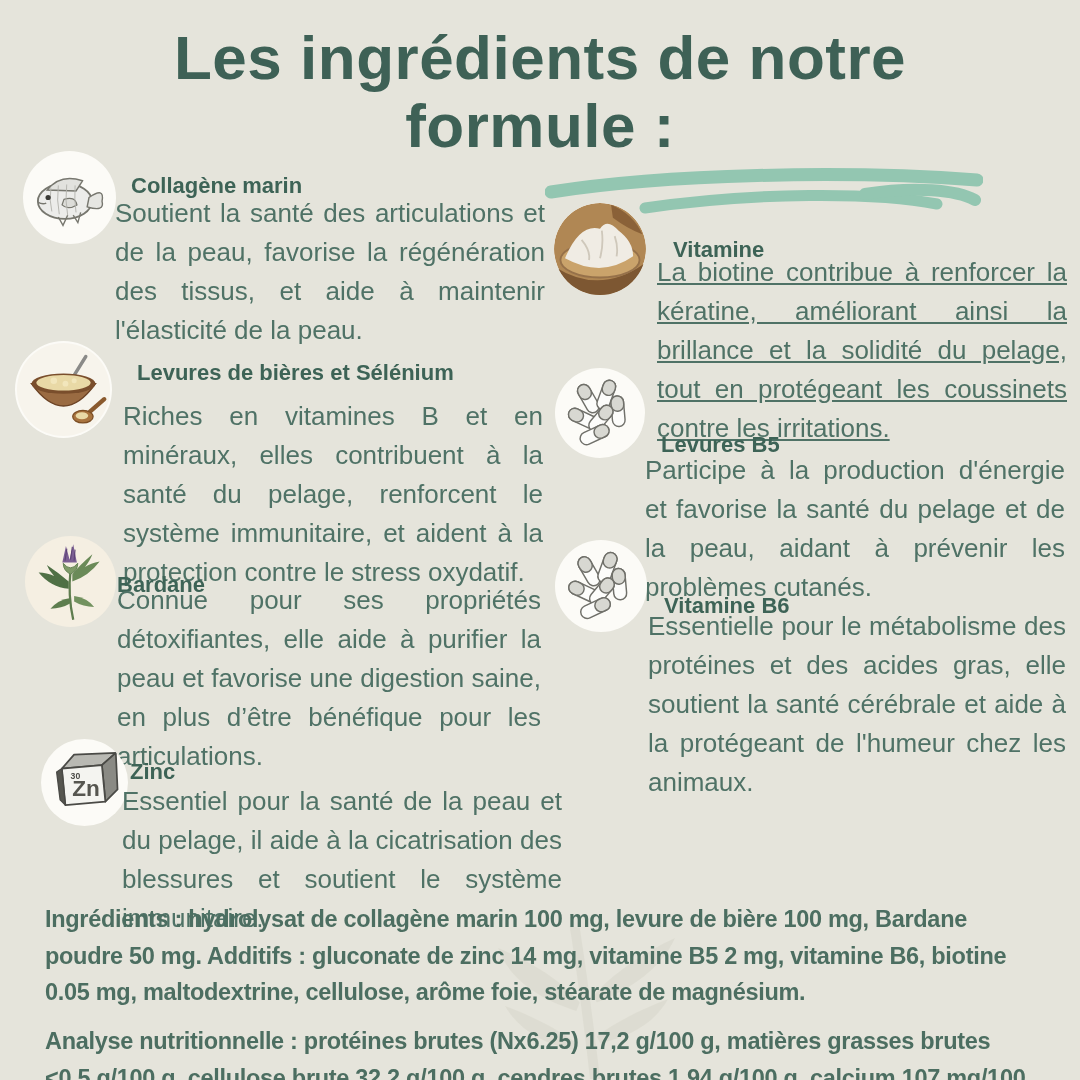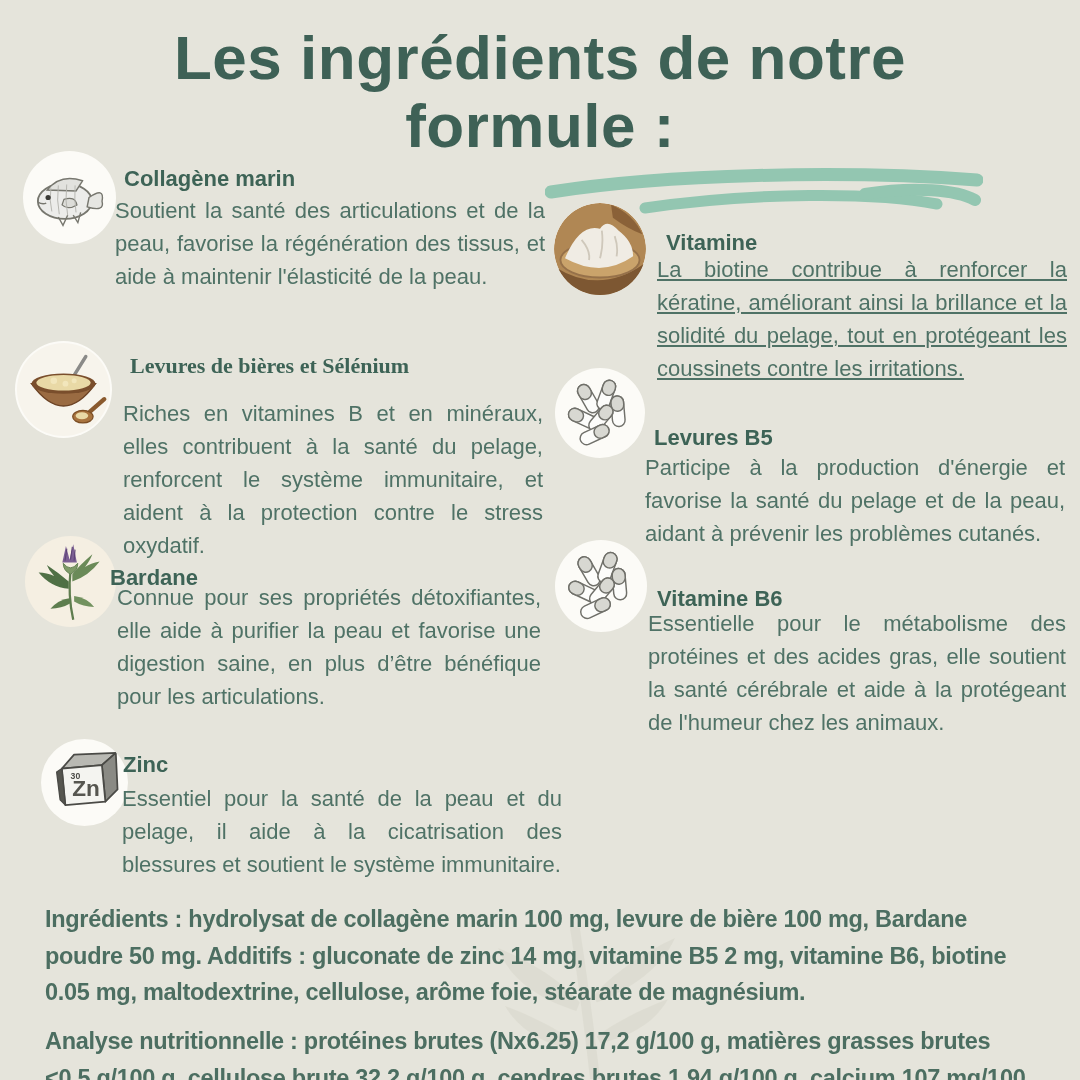--- a/index.html
+++ b/index.html
@@ -19,32 +19,32 @@
     letter-spacing:0.5px;
   }
   .title-inner{display:inline-block;max-width:920px;}
   .underline-svg{left:545px;top:166px;width:438px;height:56px;}
   .icon-circle{
     border-radius:50%;background:#fcfbf7;overflow:hidden;
     display:flex;align-items:center;justify-content:center;
   }
   .icon-circle svg{width:100%;height:100%;display:block;}
   h3{
-    margin:9px;font-size:22px;font-weight:700;color:var(--head);line-height:1.2;
+    margin:16px;font-size:22px;font-weight:700;color:var(--head);line-height:1.2;
   }
   p.body{
-    margin:0;font-size:22px;line-height:1.5;color:var(--body);
+    margin:0;font-size:26px;line-height:1.5;color:var(--body);
     text-align:justify;text-justify:inter-word;
   }
   
   #s1-icon{left:23px;top:151px;width:93px;height:93px;}
   #s1-head{left:115px;top:157px;}
   #s1-text{left:115px;top:194px;width:430px;}
   #s2-icon{left:15px;top:341px;width:97px;height:97px;}
-  #s2-head{left:121px;top:344px;font-family:Liberation Serif, serif;}
+  #s2-head{left:121px;top:344px;}
   #s2-text{left:123px;top:397px;width:420px;}
   #s3-icon{left:25px;top:536px;width:91px;height:91px;background:#f5efe2;}
   #s3-head{left:101px;top:556px;}
   #s3-text{left:117px;top:581px;width:424px;}
   #s4-icon{left:41px;top:739px;width:87px;height:87px;}
   #s4-head{left:114px;top:743px;}
   #s4-text{left:122px;top:782px;width:440px;}
   
   #s5-icon{left:554px;top:203px;width:92px;height:92px;}
   #s5-head{left:657px;top:221px;}

